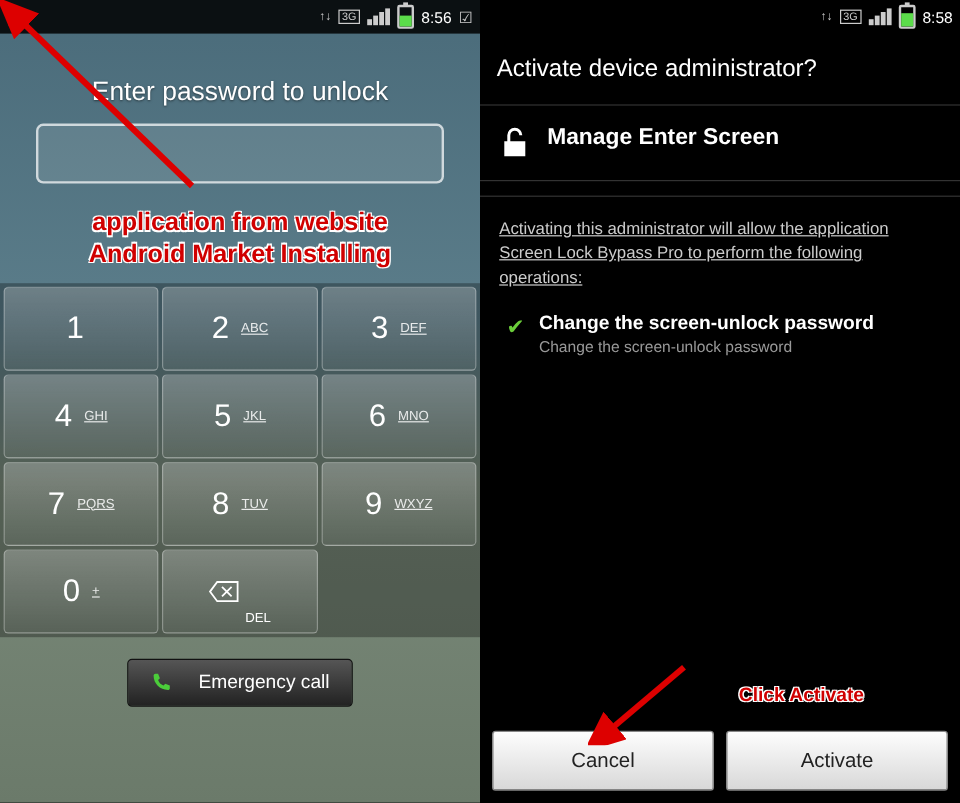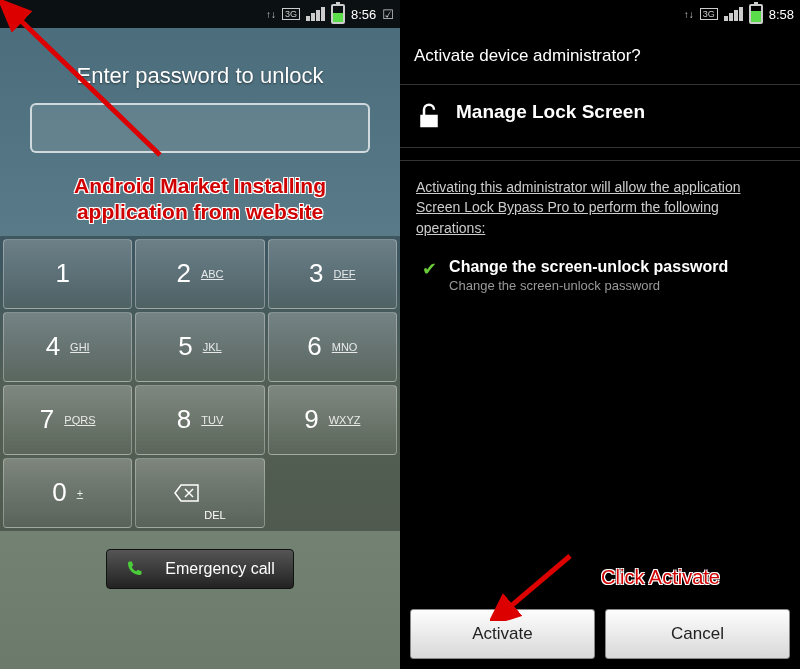--- a/index.html
+++ b/index.html
@@ -14,34 +14,34 @@
   .pw-box { margin: 0 30px 10px; height: 50px; border: 2px solid rgba(255,255,255,0.7); border-radius: 6px; background: rgba(255,255,255,0.1); }
   .annotation-red { color: #d00000; font-size: 21px; font-weight: bold; text-align: center; text-shadow: -1px -1px 0 #fff, 1px -1px 0 #fff, -1px 1px 0 #fff, 1px 1px 0 #fff; line-height: 1.25; margin: 10px 0; }
   .arrow-red { position: absolute; z-index: 5; }
   .keypad { display: grid; grid-template-columns: repeat(3, 1fr); gap: 3px; padding: 3px; background: rgba(0,0,0,0.3); }
   .key { height: 70px; background: linear-gradient(to bottom, rgba(255,255,255,0.25), rgba(255,255,255,0.05)); border: 1px solid rgba(255,255,255,0.3); border-radius: 4px; display: flex; align-items: center; justify-content: center; color: #fff; cursor: pointer; }
   .key-main { font-size: 26px; font-weight: 300; }
   .key-sub { font-size: 11px; margin-left: 10px; opacity: 0.85; text-decoration: underline; }
   .key.bottom .key-main { font-size: 20px; }
   .emergency-wrap { display: flex; justify-content: center; padding: 18px 0; }
   .emergency { background: linear-gradient(to bottom, #555, #222); color: #fff; border: 1px solid #111; border-radius: 4px; padding: 10px 18px; font-size: 16px; display: flex; align-items: center; gap: 22px; cursor: pointer; }
-  .title-right { color: #fff; font-size: 17px; padding: 18px 14px 12px; }
+  .title-right { color: #fff; font-size: 20px; padding: 18px 14px 12px; }
   .section-row { display: flex; align-items: flex-start; padding: 10px 14px; gap: 12px; }
   .section-title { color: #fff; font-size: 19px; font-weight: bold; }
   .collapse-btn { width: 30px; height: 30px; border-radius: 50%; border: 2px solid #888; display: flex; align-items: center; justify-content: center; cursor: pointer; flex-shrink: 0; }
   .hint-text { color: #bbb; font-size: 14px; line-height: 1.4; }
   .divider { border: none; border-top: 1px solid #333; margin: 6px 0; }
   .body-text { color: #ccc; font-size: 14px; padding: 10px 16px; line-height: 1.45; text-decoration: underline; }
   .perm-row { display: flex; align-items: flex-start; gap: 12px; padding: 10px 16px 10px 22px; }
   .perm-title { color: #fff; font-weight: bold; font-size: 16px; }
   .perm-sub { color: #999; font-size: 13px; margin-top: 2px; }
   .phone-right .spacer { flex: 1; }
   .btn-row { display: flex; gap: 10px; padding: 10px; }
   .btn { flex: 1; height: 50px; background: linear-gradient(to bottom, #fdfdfd, #d8d8d8); border: 1px solid #888; border-radius: 3px; color: #222; font-size: 17px; cursor: pointer; }
-  .click-activate { position: absolute; bottom: 80px; right: 80px; color: #d00000; font-size: 20px; font-weight: normal; text-shadow: -1px -1px 0 #fff, 1px -1px 0 #fff, -1px 1px 0 #fff, 1px 1px 0 #fff; }
+  .click-activate { position: absolute; bottom: 80px; right: 80px; color: #d00000; font-size: 16px; font-weight: bold; text-shadow: -1px -1px 0 #fff, 1px -1px 0 #fff, -1px 1px 0 #fff, 1px 1px 0 #fff; }
   .signal-bars { display: inline-flex; align-items: flex-end; gap: 1px; }
   .signal-bars span { width: 4px; background: #ccc; }
   .batt { width: 14px; height: 20px; border: 2px solid #ccc; border-radius: 2px; position: relative; display: inline-block; }
   .batt::before { content: ""; position: absolute; top: -4px; left: 3px; width: 4px; height: 3px; background: #ccc; }
   .batt-fill { position: absolute; bottom: 0; left: 0; right: 0; background: #5bdc4a; }
   .lock-icon { width: 30px; height: 30px; }
   .check-icon { color: #6bcd3a; font-size: 18px; }
 </style>
 </head>
 <body>
@@ -76,22 +76,22 @@
         <span class="batt-fill" style="height:55%"></span>
       </span>
     <span>8:56</span>
     <span class="ico" style="color:#ccc;">☑</span>
   </div>
 
   <div class="prompt-text">Enter password to unlock</div>
   <div class="pw-box"></div>
 
   <div class="annotation-red">
+    <div>application from website</div>
     <div>Android Market Installing</div>
-    <div>application from website</div>
   </div>
 
   <div class="keypad">
     <div class="key">
         <span class="key-main">1</span>
         <span class="key-sub"></span>
       </div>
     <div class="key">
         <span class="key-main">2</span>
         <span class="key-sub">ABC</span>
@@ -169,21 +169,21 @@
 
   <div class="title-right">Activate device administrator?</div>
   <hr class="divider">
 
   <div class="section-row">
     <span class="ico lock-icon">
       <svg width="30" height="30" viewBox="0 0 24 24">
           <path d="M7 11V7a5 5 0 0 1 10 0h-2a3 3 0 0 0-6 0v4h10v10H5V11h2z" fill="#fff"></path>
         </svg>
     </span>
-    <div class="section-title">Manage Lock Screen</div>
+    <div class="section-title">Manage Enter Screen</div>
   </div>
   <hr class="divider">
 
   <hr class="divider">
 
   <div class="body-text">Activating this administrator will allow the application Screen Lock Bypass Pro to perform the following operations:</div>
 
   <div class="perm-row">
     <span class="check-icon">✔</span>
     <div>
@@ -198,16 +198,16 @@
   <svg class="arrow-red" style="bottom:48px;left:90px;" width="90" height="70">
     <defs>
         <marker id="ah2" markerWidth="10" markerHeight="10" refX="2" refY="3" orient="auto">
           <path d="M0,0 L0,6 L7,3 z" fill="#d00"></path>
         </marker>
       </defs>
     <line x1="80" y1="5" x2="15" y2="60" stroke="#d00" stroke-width="5" marker-end="url(#ah2)"></line>
   </svg>
 
   <div class="btn-row">
+    <button class="btn">Cancel</button>
     <button class="btn">Activate</button>
-    <button class="btn">Cancel</button>
   </div>
 </div>
 
 </body></html>

